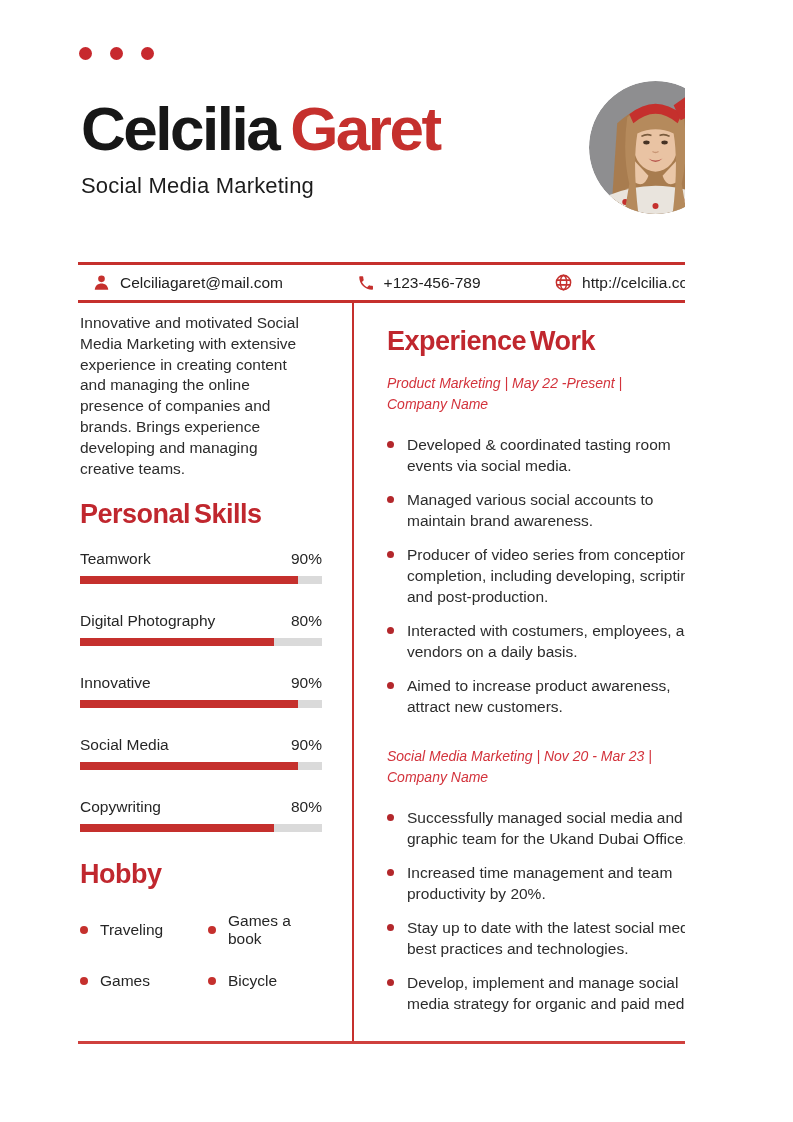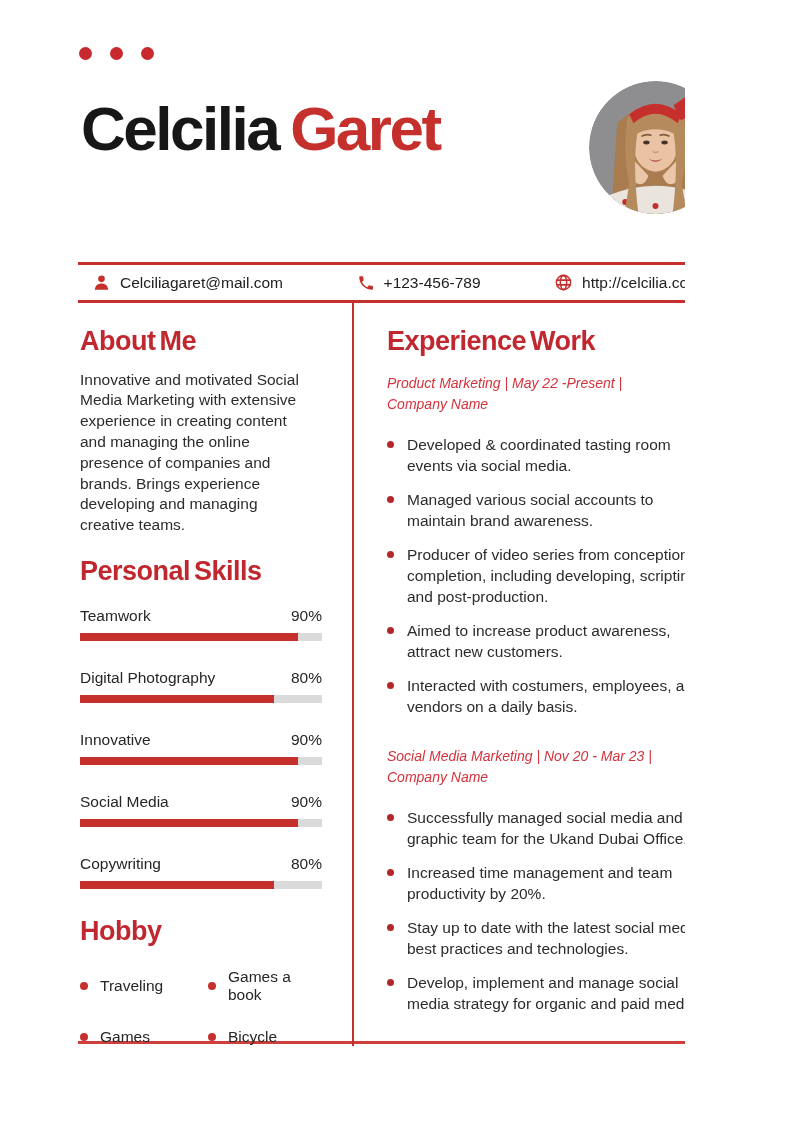--- a/index.html
+++ b/index.html
@@ -58,20 +58,21 @@
 <div class="page">
 
   <div class="dots">
     <span class="dot"></span>
     <span class="dot"></span>
     <span class="dot"></span>
   </div>
 
   <div class="name-block">
     <div class="name"><span>Celcilia</span><span class="last">Garet</span></div>
+    <div class="subtitle">Social Media Marketing</div>
   </div>
 
   <div class="photo">
     <svg width="133" height="133" viewBox="0 0 132 132">
       <defs>
           <clipPath id="pc">
             <circle cx="66" cy="66" r="66"></circle>
           </clipPath>
         </defs>
       <g clip-path="url(#pc)">
@@ -119,21 +120,20 @@
             <path d="M3.5 9h17M3.5 15h17"></path>
           </g>
         </svg>
       <span>http://celcilia.com</span>
     </div>
   </div>
 
   <div class="columns">
 
     <div class="left-col">
-      <div class="section-title about-title">About Me</div>
       <div class="about-text">Innovative and motivated Social
 Media Marketing with extensive
 experience in creating content
 and managing the online
 presence of companies and
 brands. Brings experience
 developing and managing
 creative teams.</div>
 
       <div class="section-title skills-title">Personal Skills</div>
@@ -219,25 +219,25 @@
         <div class="bullet">
             <span class="bullet-dot"></span>
             <span>Managed various social accounts to maintain brand awareness.</span>
           </div>
         <div class="bullet">
             <span class="bullet-dot"></span>
             <span>Producer of video series from conception to completion, including developing, scripting and post-production.</span>
           </div>
         <div class="bullet">
             <span class="bullet-dot"></span>
+            <span>Interacted with costumers, employees, and vendors on a daily basis.</span>
+          </div>
+        <div class="bullet">
+            <span class="bullet-dot"></span>
             <span>Aimed to increase product awareness, attract new customers.</span>
-          </div>
-        <div class="bullet">
-            <span class="bullet-dot"></span>
-            <span>Interacted with costumers, employees, and vendors on a daily basis.</span>
           </div>
       </div>
 
       <div class="job-heading job2-heading">Social Media Marketing | Nov 20 - Mar 23 |
 Company Name</div>
       <div class="bullets">
         <div class="bullet">
             <span class="bullet-dot"></span>
             <span>Successfully managed social media and graphic team for the Ukand Dubai Office.</span>
           </div>

